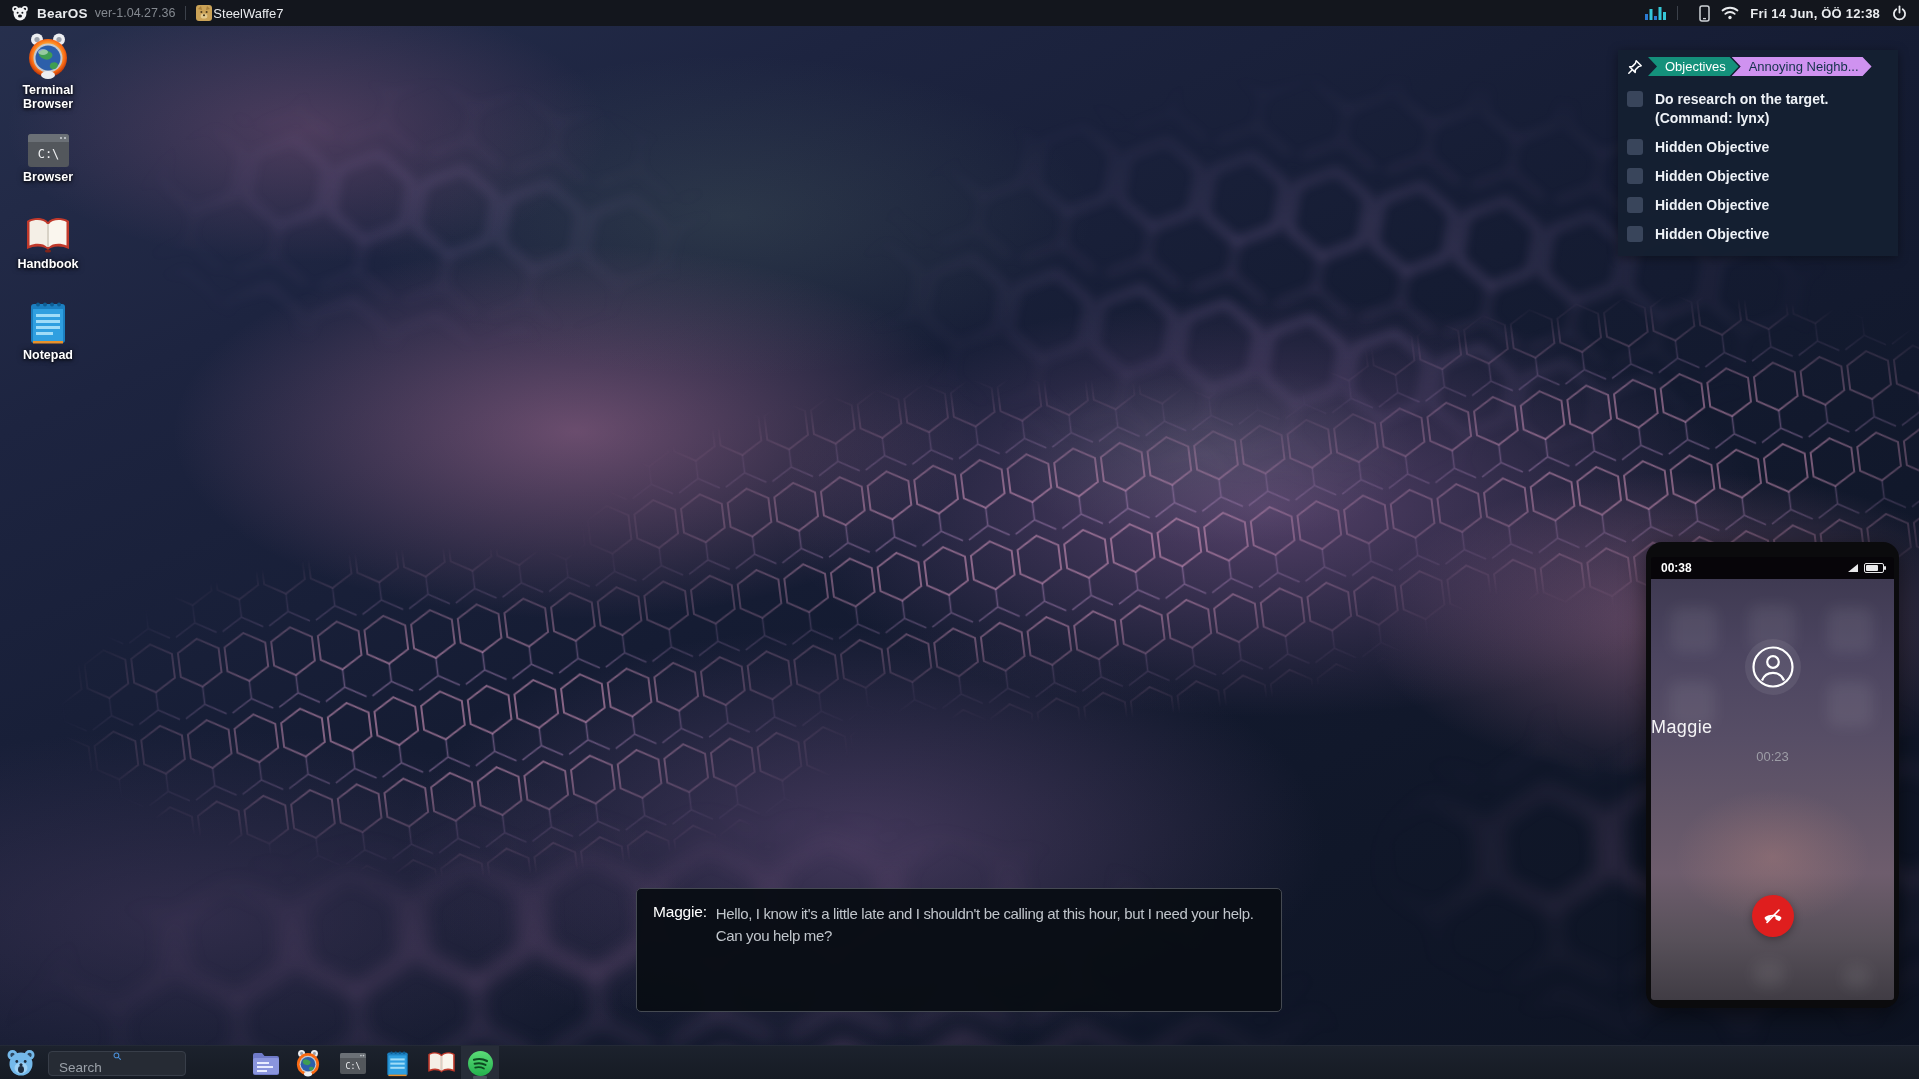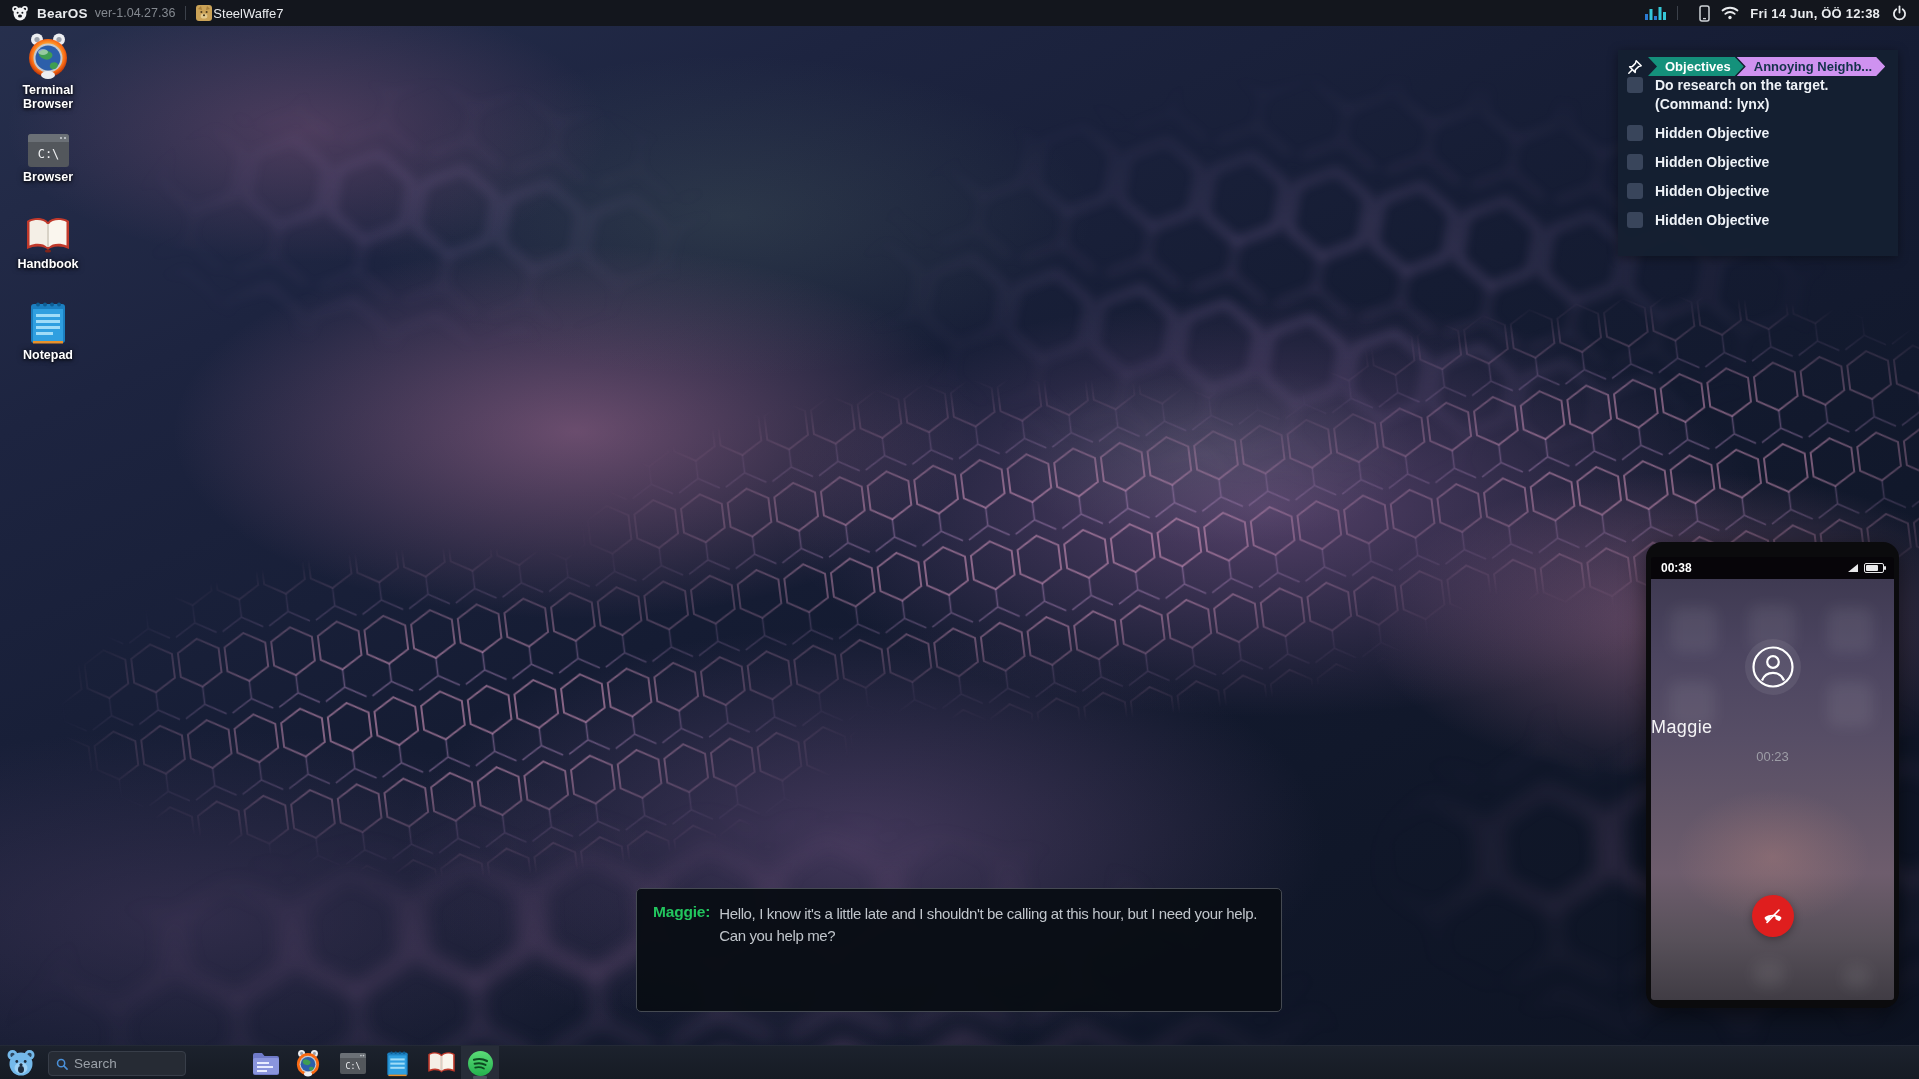--- a/index.html
+++ b/index.html
@@ -63,26 +63,26 @@
   .desk-item { position:absolute; left:10px; width:76px; text-align:center; cursor:default; }
   .desk-item .ic { display:flex; justify-content:center; align-items:flex-end; }
   .desk-item .lbl { margin-top:4px; color:#fff; font-size:12.5px; font-weight:bold; line-height:13.5px;
     text-shadow:0 1px 3px rgba(0,0,0,.95), 0 0 6px rgba(0,0,0,.6); }
 
   
   .objectives { position:absolute; left:1618px; top:50px; width:280px; height:206px;
     background:rgba(21,31,49,.96); z-index:40; padding:7px 9px; box-shadow:0 2px 10px rgba(0,0,0,.4); }
   .obj-head { display:flex; align-items:center; }
   .obj-pin { margin-right:5px; display:flex; }
-  .obj-tab { height:19px; line-height:19px; font-size:13px; font-weight:bold; padding:0 13px 0 17px;
+  .obj-tab { height:19px; line-height:19px; font-size:13px; font-weight:normal; padding:0 13px 0 17px;
     clip-path:polygon(0 0, calc(100% - 9px) 0, 100% 50%, calc(100% - 9px) 100%, 0 100%, 9px 50%);
     white-space:nowrap; }
   .obj-tab.main { background:#14917b; color:#fff; position:relative; z-index:2; }
   .obj-tab.quest { background:#cf92f0; color:#14324a; margin-left:-7px; z-index:1; max-width:170px; overflow:hidden; }
-  .obj-list { }
+  .obj-list { margin-top:14px; }
   .obj-row { display:flex; margin-bottom:10px; }
   .obj-check { flex:none; width:16px; height:16px; border-radius:3px; background:#39455b; margin-right:12px; margin-top:1px; }
   .obj-text { font-size:14px; font-weight:bold; color:#eef2f7; line-height:19px; }
 
   
   .phone { position:absolute; left:1646px; top:542px; width:253px; height:466px;
     background:#0b0b0d; border-radius:16px; padding:15px 5px 8px 5px; z-index:30;
     box-shadow:0 6px 24px rgba(0,0,0,.55); }
   .phone-screen { position:relative; width:243px; height:443px; border-radius:3px; overflow:hidden; }
   .p-status { height:22px; background:#070509; display:flex; align-items:center; padding:0 10px; }
@@ -105,36 +105,36 @@
   .p-hang { position:absolute; left:50%; bottom:63px; transform:translateX(-50%);
     width:42px; height:42px; border-radius:50%; background:#df1e1e;
     display:flex; align-items:center; justify-content:center; cursor:pointer;
     box-shadow:0 2px 8px rgba(0,0,0,.35); }
 
   
   .dialog { position:absolute; left:636px; top:888px; width:646px; height:124px;
     background:rgba(9,13,21,.97); border:1px solid #454a52; border-radius:5px;
     padding:14px 16px; z-index:35; }
   .dlg-line { display:flex; align-items:flex-start; }
-  .dlg-speaker { flex:none; color:#22c55e; font-weight:bold; font-size:15.5px; margin-right:9px; letter-spacing:-.2px; }
+  .dlg-speaker { flex:none; color:#ffffff; font-weight:normal; font-size:15.5px; margin-right:9px; letter-spacing:-.2px; }
   .dlg-msg { color:#c0c5cb; font-size:15px; line-height:1.44; letter-spacing:-.35px; max-width:556px; }
   .dlg-btn { position:absolute; left:50%; top:73px; transform:translateX(-50%);
     width:240px; height:38px; background:#04070c; border:1px solid #161b23;
     color:#fff; font-weight:bold; font-size:16.5px; text-align:center; line-height:36px;
     letter-spacing:-.2px; cursor:pointer; }
 
   
   .taskbar { position:absolute; left:0; bottom:0; width:1919px; height:34px;
     background:linear-gradient(180deg,#1c222d 0%,#161b24 100%); z-index:50;
     border-top:1px solid #232936; }
   .tb-start { position:absolute; left:5px; top:3px; width:32px; height:28px; display:flex;
     align-items:center; justify-content:center; cursor:pointer; }
   .tb-search { position:absolute; left:48px; top:5px; width:138px; height:25px;
     background:#262b34; border:1px solid #383e49; border-radius:4px;
-    display:flex; align-items:center; padding:0 7px; }
+    display:flex; align-items:center; padding:0 7px;flex-direction:column; }
   .tb-search input { background:transparent; border:none; outline:none; color:#cfd3d9;
     font-size:13.5px; width:100%; margin-left:6px; font-family:"Liberation Sans",sans-serif; }
   .tb-search input::placeholder { color:#9aa0a8; }
   .tb-app { position:absolute; top:0; height:34px; display:flex; align-items:center; justify-content:center; cursor:pointer; }
   .app-tile { background:#272d38; }
   .app-ind { position:absolute; bottom:1px; left:50%; transform:translateX(-50%); width:14px; height:3px; background:#4a515c; border-radius:1px; }
 
   .ico { display:block; }
 </style>
 </head>

